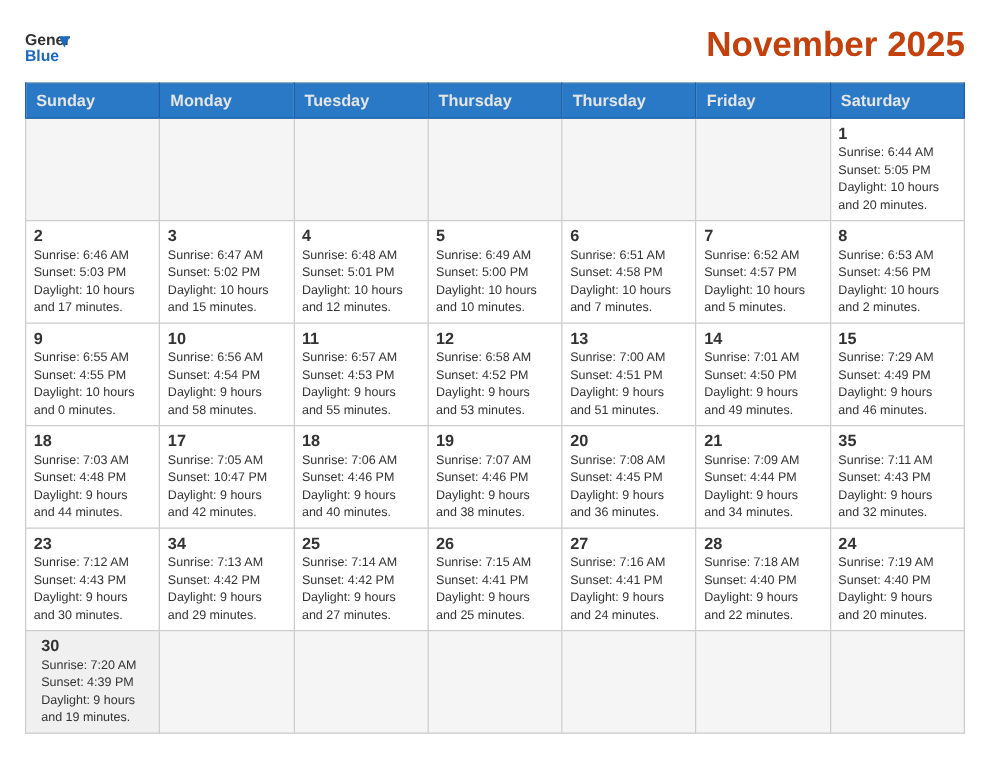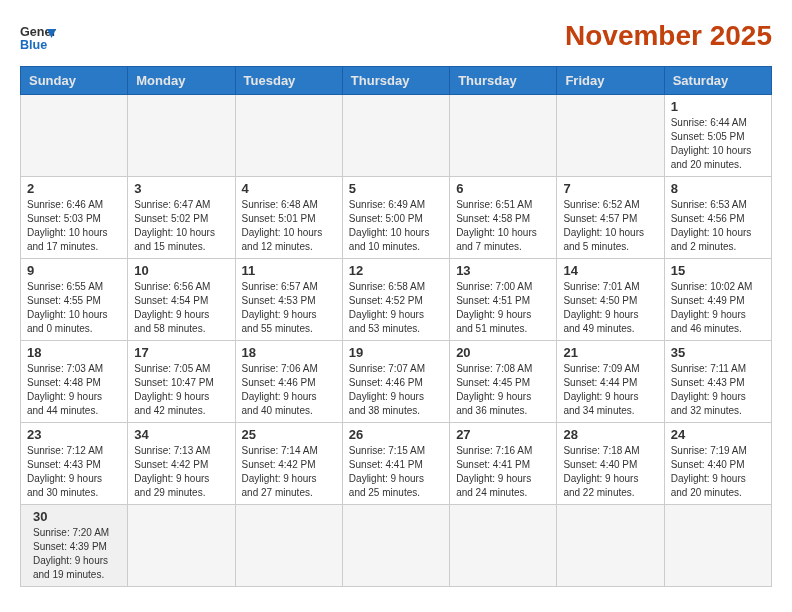--- a/index.html
+++ b/index.html
@@ -199,21 +199,21 @@
 Daylight: 9 hours and 51 minutes.</div>
         </td>
         <td>
           <span class="day-number">14</span>
           <div class="day-info">Sunrise: 7:01 AM
 Sunset: 4:50 PM
 Daylight: 9 hours and 49 minutes.</div>
         </td>
         <td>
           <span class="day-number">15</span>
-          <div class="day-info">Sunrise: 10:02 AM
+          <div class="day-info">Sunrise: 7:29 AM
 Sunset: 4:49 PM
 Daylight: 9 hours and 46 minutes.</div>
         </td>
       </tr>
       <tr>
         <td>
           <span class="day-number">18</span>
           <div class="day-info">Sunrise: 7:03 AM
 Sunset: 4:48 PM
 Daylight: 9 hours and 44 minutes.</div>

